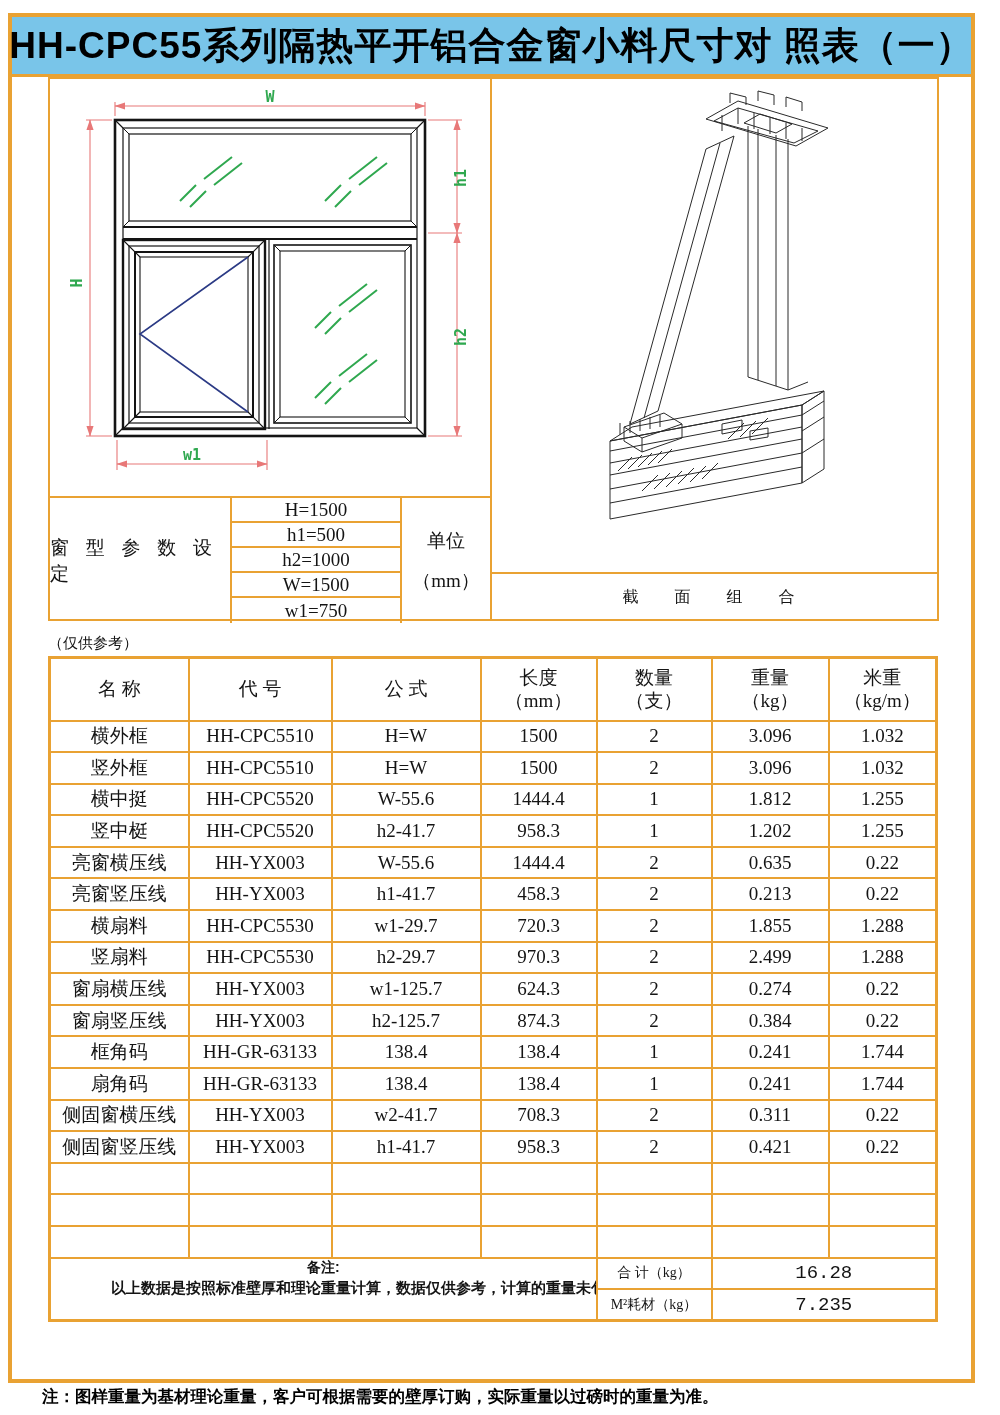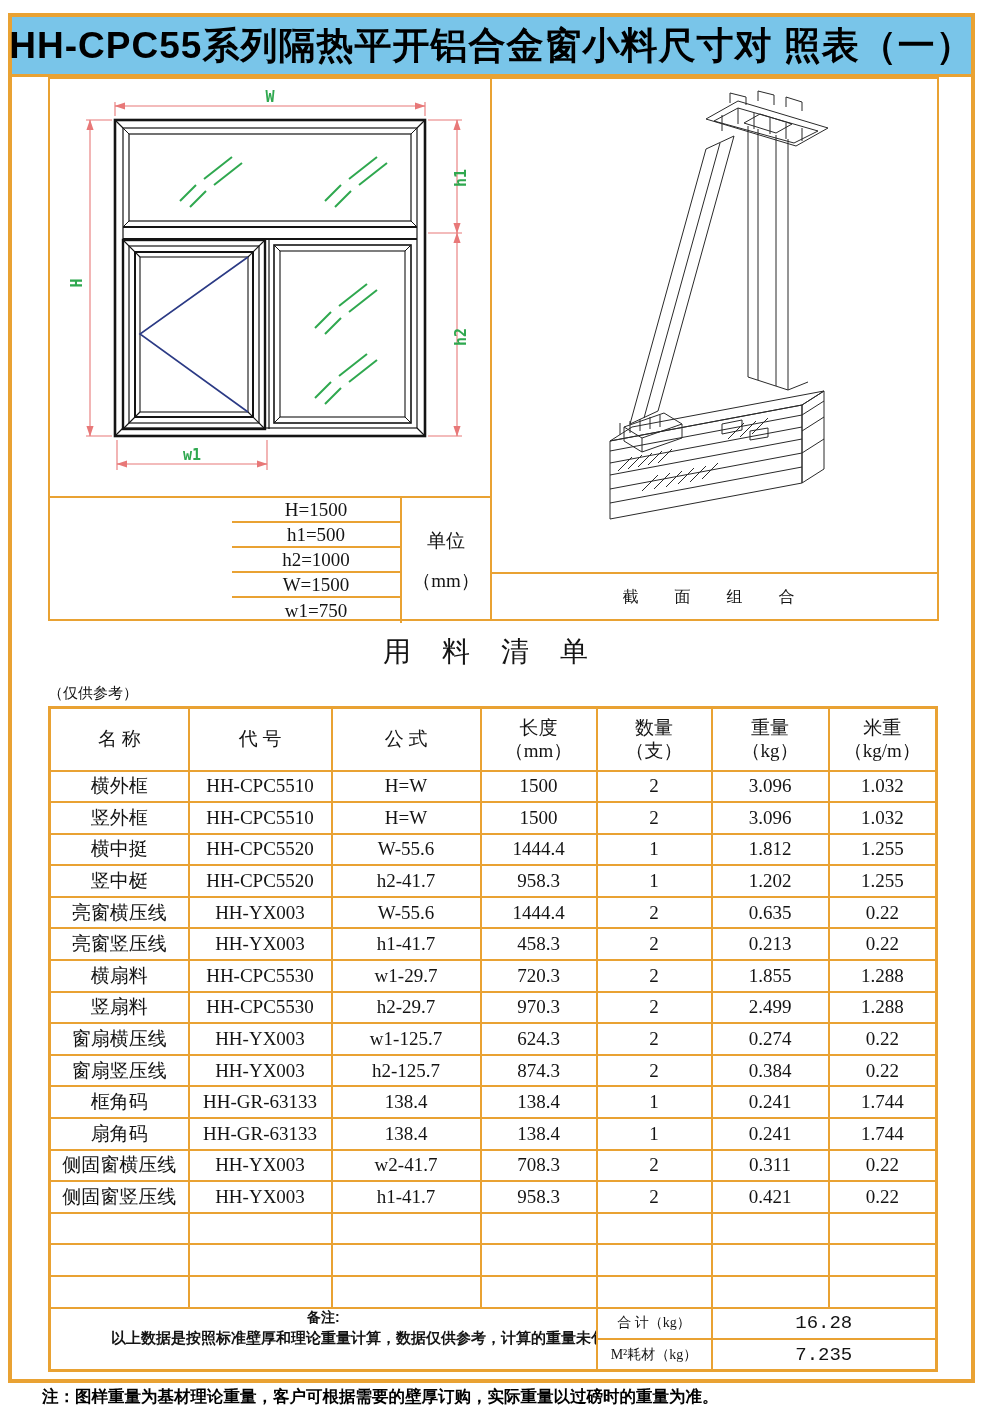--- a/index.html
+++ b/index.html
@@ -153,20 +153,21 @@
             <line x1="67" y1="385" x2="217" y2="385" marker-start="url(#ar)" marker-end="url(#ar)"></line>
           </g>
           <text class="dimlabel" x="220" y="23" text-anchor="middle">W</text>
           <text class="dimlabel" x="32" y="204" text-anchor="middle" transform="rotate(-90 32 204)">H</text>
           <text class="dimlabel" x="416" y="99" text-anchor="middle" transform="rotate(-90 416 99)">h1</text>
           <text class="dimlabel" x="416" y="258" text-anchor="middle" transform="rotate(-90 416 258)">h2</text>
           <text class="dimlabel" x="142" y="381" text-anchor="middle">w1</text>
         </svg>
 
         <div class="params">
+          <div class="p-label">窗 型 参 数 设 定</div>
           <div class="p-unit" style="grid-column:3;gap:16px;">
             <span>单位</span>
             <span>（mm）</span>
           </div>
           <div class="p-val" style="grid-row:1;">H=1500</div>
           <div class="p-val" style="grid-row:2;">h1=500</div>
           <div class="p-val" style="grid-row:3;">h2=1000</div>
           <div class="p-val" style="grid-row:4;">W=1500</div>
           <div class="p-val last" style="grid-row:5;">w1=750</div>
         </div>
@@ -203,21 +204,20 @@
 
             <path d="M230,345 l20,-4 l0,10 l-20,4 Z M258,352 l18,-3 l0,9 l-18,3 Z"></path>
 
             <path d="M128,356 V344 M138,354 V342 M148,352 V340 M158,350 V338 M168,348 V336"></path>
           </g>
         </svg>
         <div class="section-label">截 面 组 合</div>
       </div>
     </div>
 
-    <div class="bom-title">用 料 清 单</div>
     <div class="bom-ref">（仅供参考）</div>
 
     <table class="bom">
       <colgroup>
         <col style="width:139px">
           <col style="width:143px">
           <col style="width:149px">
         <col style="width:116px">
           <col style="width:115px">
           <col style="width:117px">

